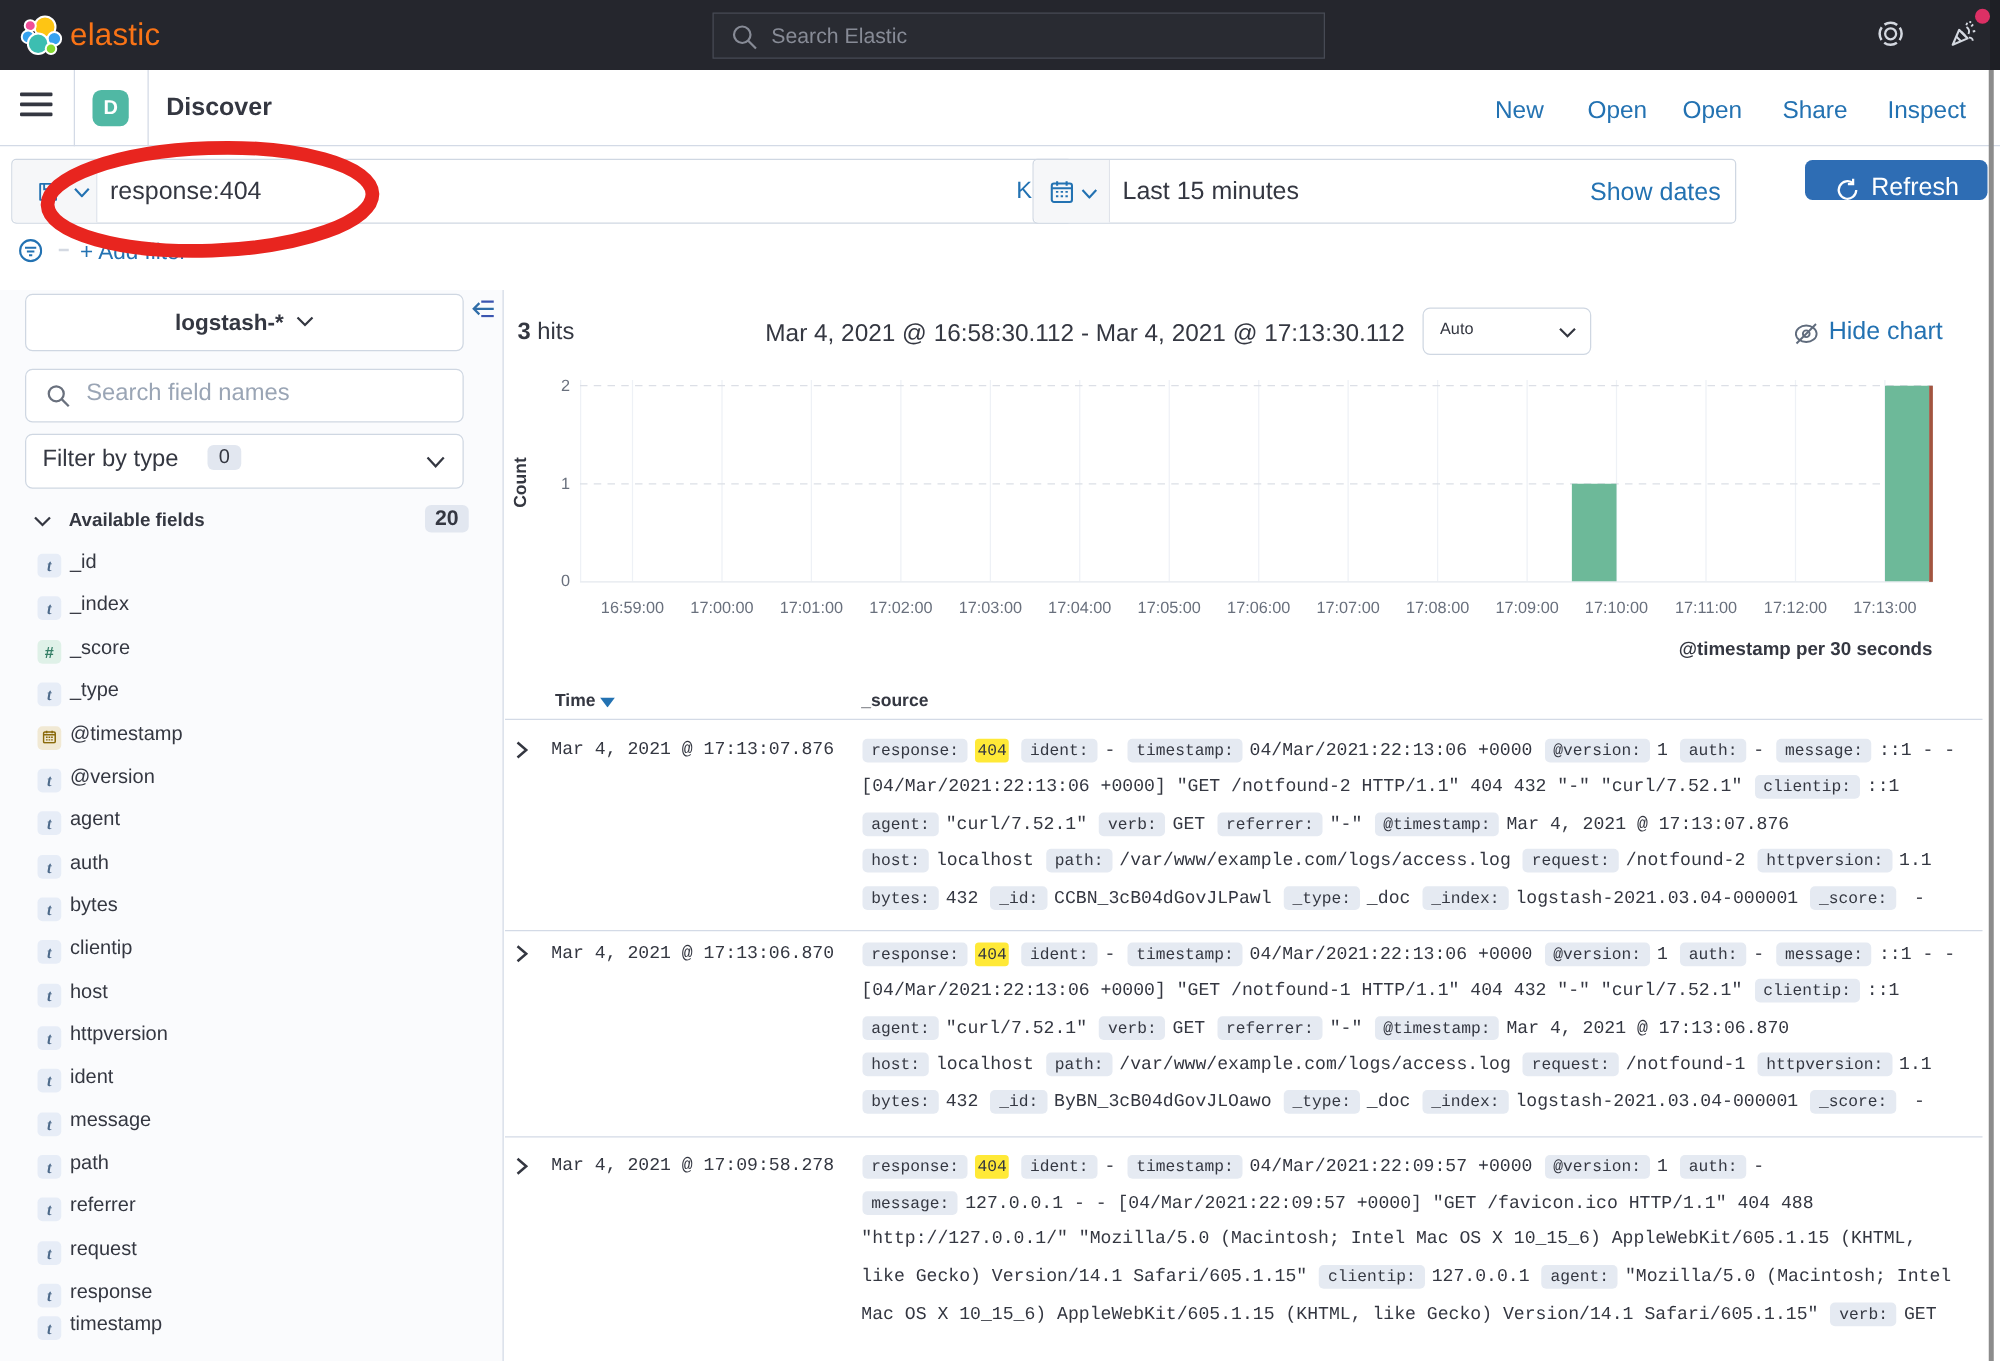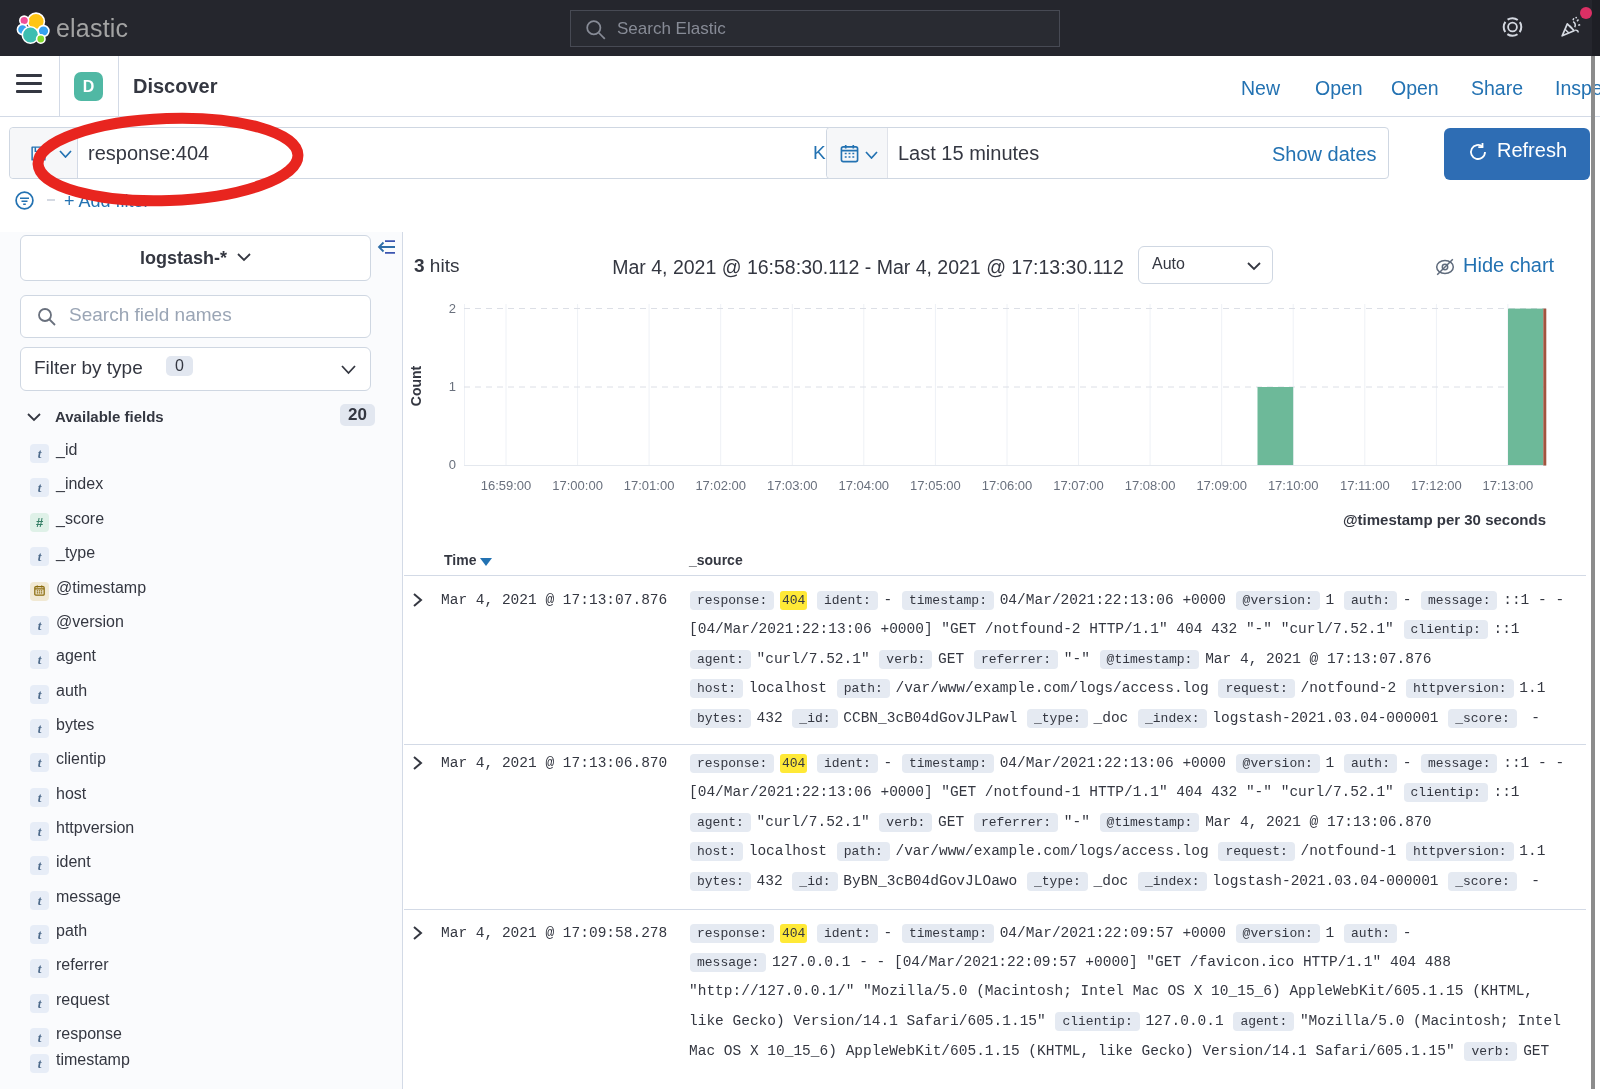--- a/index.html
+++ b/index.html
@@ -1,41 +1,41 @@
 <!DOCTYPE html>
 <html><head>
 <meta charset="utf-8">
 <style>
 * { margin:0; padding:0; box-sizing:border-box; }
 html,body { width:1600px; height:1089px; overflow:hidden; background:#fff;
   font-family:"Liberation Sans", sans-serif; color:#343741; }
 .abs { position:absolute; }
 
 #topbar { position:absolute; left:0; top:0; width:1600px; height:56px; background:#25262d; }
-#logotext { position:absolute; left:56px; top:14px; color:#a3a3a3; font-size:25px; letter-spacing:0.2px; }
+#logotext { position:absolute; left:56px; top:14px; color:#f97316; font-size:25px; letter-spacing:0.2px; }
 #gsearch { position:absolute; left:570px; top:10px; width:490px; height:37px; background:#292b32; border:1px solid #474a54; }
 #gsearch .ph { position:absolute; left:46px; top:8px; font-size:17px; color:#878b96; }
 
 #navbar { position:absolute; left:0; top:56px; width:1600px; height:61px; background:#fff; border-bottom:1px solid #d3dae6; }
 .navdiv { position:absolute; top:0; width:1px; height:61px; background:#d3dae6; }
 #burger div { position:absolute; left:16px; width:26px; height:2.5px; background:#343741; border-radius:1px; }
 #dbadge { position:absolute; left:74px; top:16px; width:29px; height:29px; background:#50b8a4; border-radius:7px;
   color:#fff; font-size:16px; font-weight:bold; text-align:center; line-height:29px; }
 #disc { position:absolute; left:133px; top:19px; font-size:20px; font-weight:700; color:#343741; }
-.navlink { position:absolute; top:21px; font-size:19.5px; color:#2372b2;margin-left:45px; }
+.navlink { position:absolute; top:21px; font-size:19.5px; color:#2372b2; }
 
 #qbar { position:absolute; left:9px; top:127px; width:849px; height:52px; background:#fff;
   border:1px solid #cfd7e2; border-radius:4px; }
 #qleft { position:absolute; left:0; top:0; width:68px; height:50px; background:#f6f7f9; border-right:1px solid #d3dae6; border-radius:4px 0 0 4px; }
 #qtext { position:absolute; left:78px; top:14px; font-size:20px; color:#343741; }
 #kql { position:absolute; left:803px; top:14px; font-size:19px; color:#2372b2; }
 #dpick { position:absolute; left:826px; top:127px; width:563px; height:52px; background:#fff; border:1px solid #cfd7e2; border-radius:4px;text-align:right; }
 #dptext { position:absolute; left:71px; top:14px; font-size:20px; color:#343741; }
 #showdates { position:absolute; left:445px; top:15px; font-size:20px; color:#2372b2; }
-#refresh { position:absolute; left:1444px; top:128px; width:146px; height:52px; background:#2e6db4; border-radius:6px; }
+#refresh { position:absolute; left:1444px; top:128px; width:146px; height:32px; background:#2e6db4; border-radius:6px; }
 #refresh span { position:absolute; left:53px; top:11px; color:#fff; font-size:20px; font-weight:500; }
 
 #addfilter { position:absolute; left:64px; top:191px; font-size:18px; color:#2372b2; }
 #afdash { position:absolute; left:47px; top:199px; width:8px; height:2px; background:#d4d9e2; }
 
 #sidebar { position:absolute; left:0; top:232px; width:403px; height:857px; background:#fafbfd; border-right:1px solid #d3dae6; }
 .sbox { position:absolute; left:20px; width:351px; background:#fff; border:1px solid #cfd7e2; border-radius:6px; }
 #ibox { top:3px; height:46px; text-align:center; font-size:18px; font-weight:bold; line-height:44px; }
 #fsearch { top:63px; height:43px; }
 #fsearch .ph { position:absolute; left:48px; top:8px; font-size:19px; color:#9aa5b5; }
@@ -48,21 +48,21 @@
 .fbadge { display:inline-block; width:19px; height:19px; border-radius:4px; background:#e7edf7; color:#4d6a8a;
   text-align:center; font-size:13px; line-height:19px; font-style:italic; font-family:"Liberation Serif",serif; font-weight:bold;
   vertical-align:-3px; margin-right:7px; }
 .fbadge.num { background:#dff1e8; color:#357f66; font-style:normal; font-family:"Liberation Sans",sans-serif; }
 .fbadge.date { background:#f1e9d4; color:#8a6a0b; font-style:normal; font-family:"Liberation Sans",sans-serif; }
 
 #main { position:absolute; left:404px; top:232px; width:1182px; height:857px; background:#fff; }
 #hits { position:absolute; left:10px; top:23px; font-size:19px; }
 #rangetitle { position:absolute; left:104px; top:24px; width:720px; text-align:center; font-size:19.5px; color:#343741; }
 #autobox { position:absolute; left:734px; top:14px; width:135px; height:38px; border:1px solid #cfd7e2; border-radius:6px; background:#fff; }
-#autobox span { position:absolute; left:13px; top:8px; font-size:16px; }
+#autobox span { position:absolute; left:13px; top:8px; font-size:13px; }
 #hidechart { position:absolute; left:1059px; top:22px; font-size:20px; color:#2372b2; }
 #tslabel { position:absolute; left:60px; top:279px; width:1082px; text-align:right; font-size:15px; font-weight:bold; color:#343741; }
 
 #thead { position:absolute; left:0; top:310px; width:1182px; height:34px; border-bottom:1px solid #d3dae6; }
 #thead .t1 { position:absolute; left:40px; top:10px; font-size:14px; font-weight:bold; }
 #thead .t2 { position:absolute; left:285px; top:10px; font-size:14px; font-weight:bold; }
 .mono { font-family:"Liberation Mono", monospace; font-size:14.5px; color:#343741; }
 .row { position:absolute; left:0; width:1182px; }
 .rowline { position:absolute; left:285px; height:22px; white-space:nowrap; }
 .rtime { position:absolute; left:37px; top:16px; }

